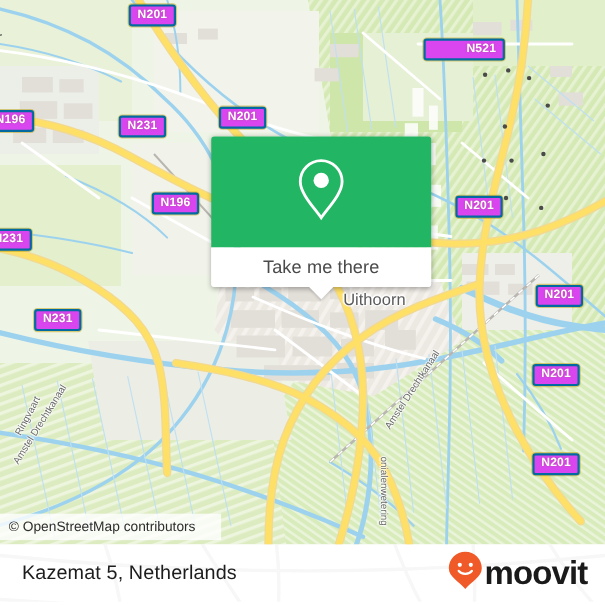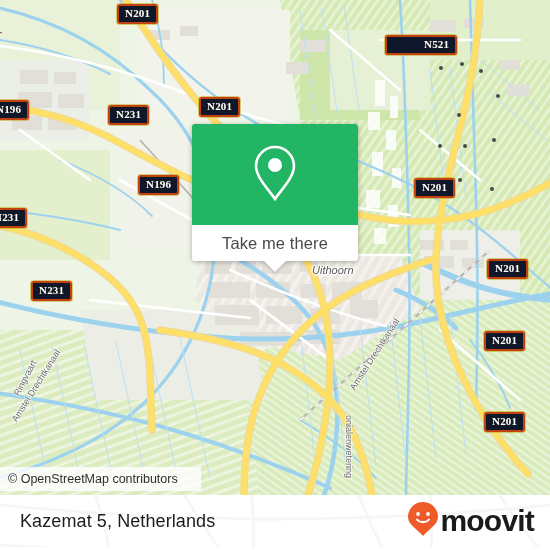--- a/index.html
+++ b/index.html
@@ -25,51 +25,49 @@
     width: 550px;
     height: 495px;
     overflow: hidden;
     background: #eef5e4;
   }
   #map svg { display: block; }
 
   
   .shield {
     position: absolute;
-    background: #0f172a;
-    border: 2px solid #c2410c;
+    background: #d946ef;
+    border: 2px solid #0369a1;
     border-radius: 3px;
     color: #ffffff;
     font-size: 11px;
     font-weight: bold;
     letter-spacing: .2px;
     padding: 1px 6px 2px 6px;
     line-height: 13px;
     text-shadow: 0 0 2px rgba(120,100,0,.35);
     box-shadow: 0 0 0 1px rgba(190,165,30,.55);
     white-space: nowrap;
-    font-family: Liberation Serif, serif;
   }
   .shield i {
     font-style: normal;
     color: #ffffff;
     -webkit-text-stroke: 0;
   }
 
   
   .place-label {
     position: absolute;
     color: #5b5b5b;
-    font-size: 11px;
+    font-size: 15px;
     white-space: nowrap;
     text-shadow:
       1.5px 0 1px #fff, -1.5px 0 1px #fff,
       0 1.5px 1px #fff, 0 -1.5px 1px #fff,
       1px 1px 1px #fff, -1px -1px 1px #fff;
-    font-style: italic;
   }
   
   .water-label {
     position: absolute;
     color: #6a6a6a;
     font-size: 9px;
     white-space: nowrap;
     text-shadow:
       1px 0 1px #fff, -1px 0 1px #fff,
       0 1px 1px #fff, 0 -1px 1px #fff;
@@ -91,21 +89,21 @@
     line-height: 16px;
     padding: 4px 23px 4px 8px;
     white-space: nowrap;
   }
 
   
   #callout {
     position: absolute;
     left: 192px;
     top: 124px;
-    width: 166px;
+    width: 200px;
     border-radius: 3px;
     box-shadow: 0 1px 5px rgba(0,0,0,.30);
     overflow: visible;
     z-index: 30;
   }
   #callout-top {
     background: #22b563;
     height: 101px;
     border-radius: 3px 3px 0 0;
     display: flex;

